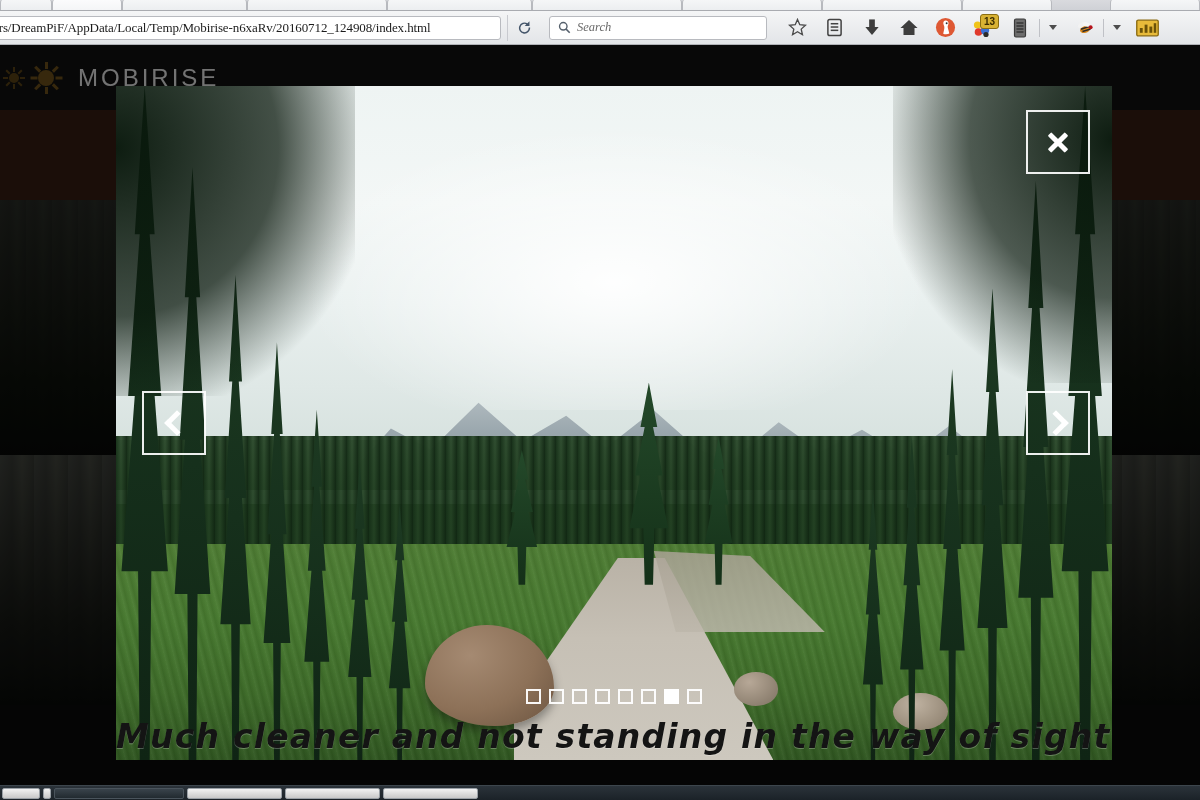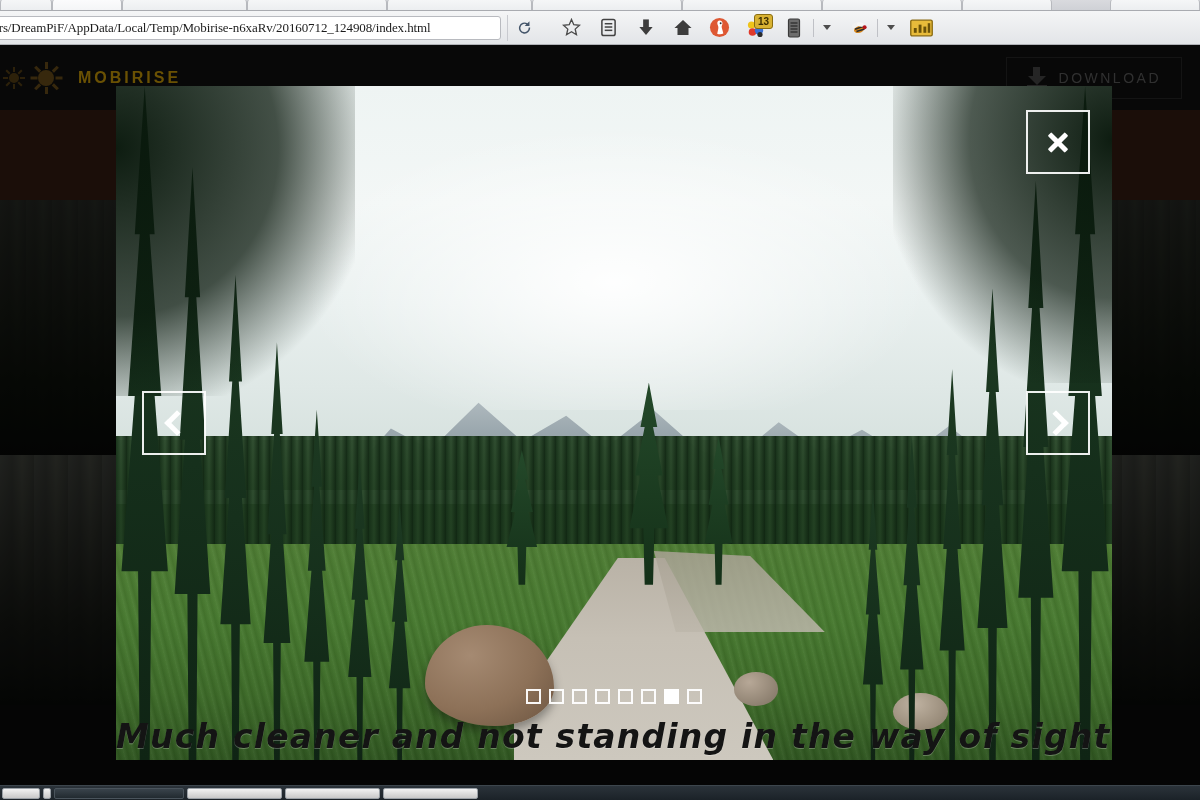--- a/index.html
+++ b/index.html
@@ -74,21 +74,21 @@
   .page {
     position: absolute; left: 0; top: 45px; width: 1200px; height: 740px;
     background: #0d0d0d; overflow: hidden;
   }
   .site-header {
     position: absolute; left: 0; top: 0; width: 1200px; height: 65px;
     background: #131313; display: flex; align-items: center; padding: 0 18px;
   }
   .brand { display: flex; align-items: center; gap: 16px; margin-left: 6px; }
   .brand .logotext {
-    color: #eab308; font-size: 16px; letter-spacing: 3px; font-weight: bold;
+    color: #ffffff; font-size: 24px; letter-spacing: 3px; font-weight: normal;
   }
   .sun { width: 32px; height: 32px; position: relative; }
   .sun .core { position: absolute; left: 8px; top: 8px; width: 16px; height: 16px; border-radius: 50%; background: #7a5a1d; }
   .sun .ray { position: absolute; left: 15px; top: -1px; width: 3px; height: 34px; background: transparent; }
   .sun .ray::before, .sun .ray::after {
     content:""; position:absolute; left:0; width:3px; height:7px; background:#7a5a1d;
   }
   .sun .ray::before { top: 1px; }
   .sun .ray::after { bottom: 1px; }
   .sun-small { width: 20px; height: 20px; position: relative; margin-left: -14px; opacity: .9; }
@@ -300,20 +300,27 @@
 
   <div class="navbar">
     <div class="urlbar">
       <span class="urltext">ers/DreamPiF/AppData/Local/Temp/Mobirise-n6xaRv/20160712_124908/index.html</span>
     </div>
     <div class="reload-btn">
       <svg viewBox="0 0 16 16">
         <path d="M13.3 4.2V1.4l-2.1 2.1A6 6 0 1 0 14 8h-1.6A4.4 4.4 0 1 1 10 4.6l-1.8 1.8h5.1V4.2z" fill="#45566b"></path>
       </svg>
     </div>
+    <div class="searchbox">
+      <svg width="13" height="13" viewBox="0 0 16 16">
+        <circle cx="6.5" cy="6.5" r="4.6" fill="none" stroke="#55606c" stroke-width="1.7"></circle>
+        <line x1="10" y1="10" x2="14.4" y2="14.4" stroke="#55606c" stroke-width="1.9"></line>
+      </svg>
+      <span class="sph">Search</span>
+    </div>
 
     <div class="tb-icons">
       <div class="tbi">
         <svg width="19" height="19" viewBox="0 0 20 20">
           <polygon points="10,1.5 12.4,7 18.4,7.6 13.9,11.7 15.2,17.6 10,14.5 4.8,17.6 6.1,11.7 1.6,7.6 7.6,7" fill="none" stroke="#4a4a4a" stroke-width="1.4"></polygon>
         </svg>
       </div>
       <div class="tbi">
         <svg width="17" height="19" viewBox="0 0 18 20">
           <rect x="2" y="1.5" width="14" height="17" rx="2" fill="none" stroke="#434343" stroke-width="1.6"></rect>
@@ -400,28 +407,20 @@
       <div class="brand">
         <div class="sun">
           <div class="core"></div>
           <div class="ray" style="transform:rotate(0deg)"></div>
           <div class="ray" style="transform:rotate(45deg)"></div>
           <div class="ray" style="transform:rotate(90deg)"></div>
           <div class="ray" style="transform:rotate(135deg)"></div>
         </div>
         <span class="logotext">MOBIRISE</span>
       </div>
-      <div class="dl-btn">
-        <span class="dl-ico">
-          <span class="stem"></span>
-            <span class="head"></span>
-            <span class="base"></span>
-        </span>
-        <span>DOWNLOAD</span>
-      </div>
     </div>
     <div class="band-brown"></div>
     <div class="forest-a"></div>
     <div class="forest-b"></div>
     <div class="page-bottom"></div>
   </div>
 
   <div class="overlay"></div>
 
   <div class="lightbox">

